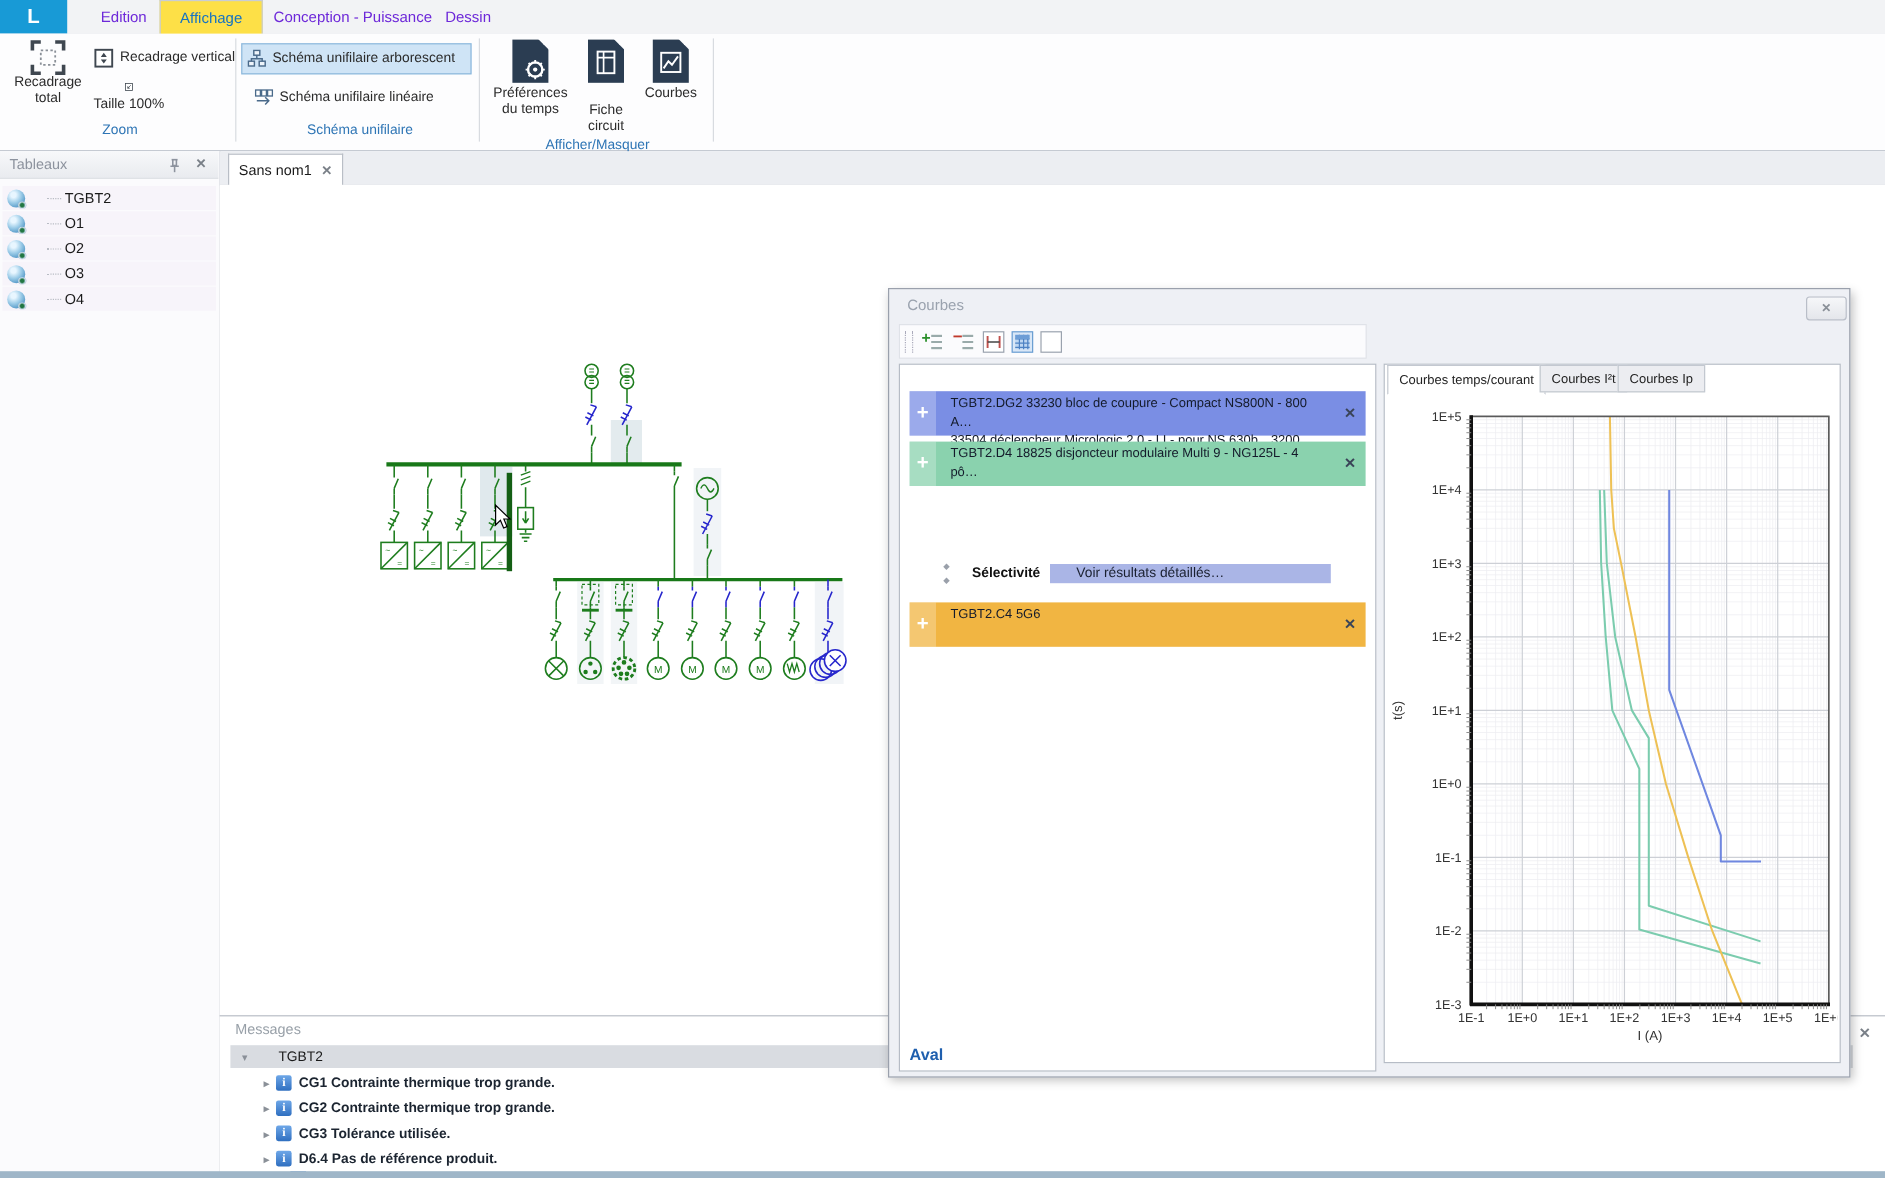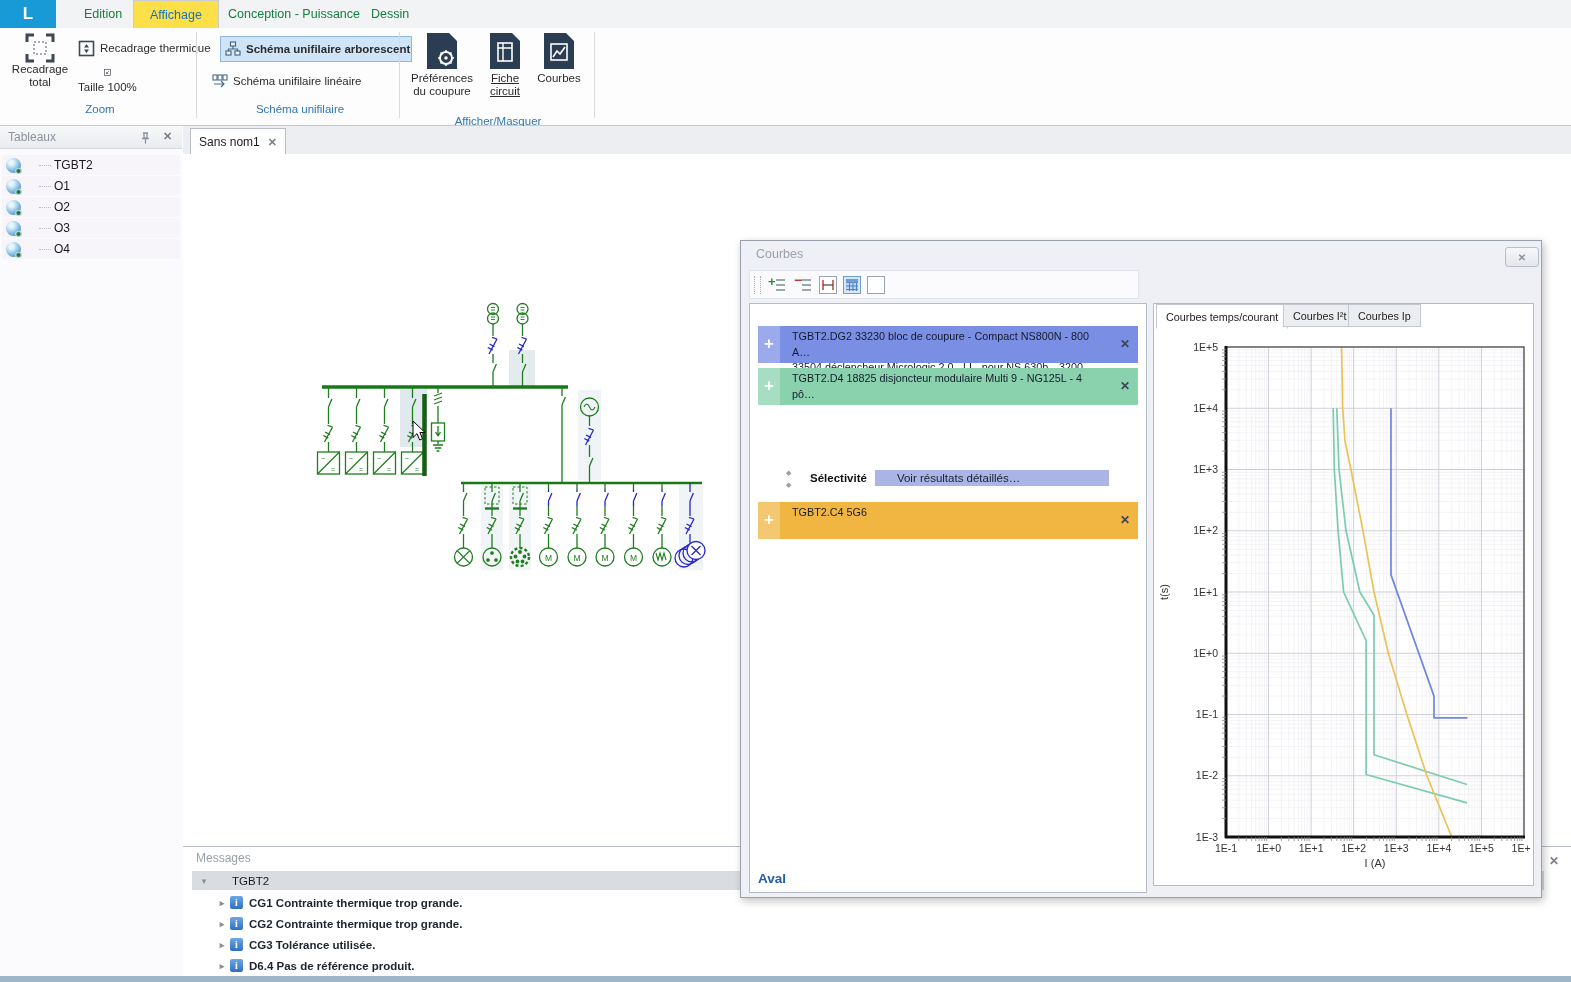--- a/index.html
+++ b/index.html
@@ -3,21 +3,21 @@
 <meta charset="utf-8">
 <style>
   html,body{margin:0;padding:0;background:#cfd4da;}
   #app{position:relative;width:1571px;height:982px;background:#fff;overflow:hidden;
        font-family:"Liberation Sans",sans-serif;font-size:12px;color:#1a1a1a;-webkit-font-smoothing:antialiased;}
   .abs{position:absolute;}
   
   .tabrow{left:0;top:0;width:1571px;height:28px;background:#f2f3f5;border-bottom:1px solid #dcdfe4;}
   .logo{left:0;top:0;width:56px;height:28px;background:#189ad6;color:#fff;font-weight:bold;font-size:17px;
         display:flex;align-items:center;justify-content:center;}
-  .rtab{top:0;height:28px;display:flex;align-items:center;padding:0 16px;color:#15803d;font-size:12.5px;}
+  .rtab{top:0;height:28px;display:flex;align-items:center;padding:0 16px;color:#6d28d9;font-size:12.5px;}
   .rtab.active{background:#fde047;color:#1673c2;border:1px solid #c9cdd3;border-bottom:none;}
   .ribbon{left:0;top:28px;width:1571px;height:97px;background:#fdfdfe;border-bottom:1px solid #c5cad2;}
   .gsep{top:32px;width:1px;height:86px;background:#d8dbe0;}
   .glabel{top:103px;text-align:center;color:#2e75b5;font-size:11.5px;}
   .bigbtn{display:flex;flex-direction:column;align-items:center;justify-content:flex-start;text-align:center;
           font-size:11.5px;color:#2b2b2b;line-height:1.15;}
   .smallbtn{display:flex;align-items:center;gap:5px;font-size:11.5px;color:#2b2b2b;height:24px;}
   .selbtn{background:#cfe4f6;border:1px solid #8db8dc;}
   .plainbtn{border:1px solid transparent;}
   .docicon{position:relative;width:30px;height:36px;background:#2b3d52;}
@@ -101,33 +101,33 @@
       <path d="M2,9 V2 H9 M21,2 H28 V9 M28,21 V28 H21 M9,28 H2 V21" fill="none" stroke="#3f4750" stroke-width="3"></path>
       <rect x="9" y="9" width="12" height="12" fill="none" stroke="#8a9098" stroke-width="1.5" stroke-dasharray="2,2"></rect>
     </svg>
     <span style="width:62px;">Recadrage total</span>
   </div>
   <div class="abs smallbtn" style="left:78px;top:36px;">
     <svg width="17" height="17" viewBox="0 0 17 17">
       <rect x="1.5" y="1.5" width="14" height="14" fill="#fff" stroke="#3f4750" stroke-width="1.6"></rect>
       <path d="M8.5,4 L11,7.5 H6 Z M8.5,13 L6,9.5 H11 Z" fill="#3f4750"></path>
     </svg>
-    <span>Recadrage thermique</span>
+    <span>Recadrage vertical</span>
   </div>
   <div class="abs smallbtn" style="left:78px;top:69px;flex-direction:column;">
     <svg width="17" height="17" viewBox="0 0 17 17">
       <rect x="1.5" y="1.5" width="14" height="14" fill="#fff" stroke="#3f4750" stroke-width="1.6"></rect>
       <path d="M12,5 L6,11 M6,11 v-4 M6,11 h4" fill="none" stroke="#3f4750" stroke-width="1.6"></path>
     </svg>
     <span>Taille 100%</span>
   </div>
   <div class="abs gsep" style="left:196px;"></div>
   <div class="abs glabel" style="left:20px;width:160px;">Zoom</div>
 
-  <div class="abs smallbtn selbtn" style="left:220px;top:36px;width:186px;padding-left:4px;font-weight:bold;">
+  <div class="abs smallbtn selbtn" style="left:201px;top:36px;width:186px;padding-left:4px;">
     <svg width="16" height="16" viewBox="0 0 16 16">
       <rect x="5.5" y="1" width="5" height="4" fill="#eef4fa" stroke="#4a6a8a" stroke-width="1.2"></rect>
       <rect x="1" y="10" width="5" height="4" fill="#eef4fa" stroke="#4a6a8a" stroke-width="1.2"></rect>
       <rect x="10" y="10" width="5" height="4" fill="#eef4fa" stroke="#4a6a8a" stroke-width="1.2"></rect>
       <path d="M8,5 v3 M3.5,10 v-2 h9 v2" fill="none" stroke="#4a6a8a" stroke-width="1.2"></path>
     </svg>
     <span>Schéma unifilaire arborescent</span>
   </div>
   <div class="abs smallbtn plainbtn" style="left:207px;top:68px;width:186px;padding-left:4px;">
     <svg width="16" height="16" viewBox="0 0 16 16">
@@ -142,30 +142,30 @@
   <div class="abs glabel" style="left:216px;width:168px;">Schéma unifilaire</div>
 
   <div class="abs bigbtn" style="left:408px;top:33px;width:68px;">
     <div class="docicon">
       <svg width="30" height="36" viewBox="0 0 30 36" style="position:absolute;left:0;top:0;">
         <circle cx="19" cy="25" r="6" fill="none" stroke="#fff" stroke-width="2"></circle>
         <circle cx="19" cy="25" r="1.8" fill="#fff"></circle>
         <path d="M19,17 v3 M19,30 v3 M11,25 h3 M24,25 h3 M13.5,19.5 l2,2 M22.5,28.5 l2,2 M24.5,19.5 l-2,2 M15.5,28.5 l-2,2" stroke="#fff" stroke-width="1.6"></path>
       </svg>
     </div>
-    <span style="width:66px;margin-top:3px;">Préférences du coupure</span>
+    <span style="width:66px;margin-top:3px;">Préférences du temps</span>
   </div>
   <div class="abs bigbtn" style="left:480px;top:33px;width:50px;">
     <div class="docicon">
       <svg width="30" height="36" viewBox="0 0 30 36" style="position:absolute;left:0;top:0;">
         <rect x="8" y="10" width="14" height="18" fill="none" stroke="#fff" stroke-width="1.6"></rect>
         <path d="M8,15 h14 M13,10 v18" stroke="#fff" stroke-width="1.4"></path>
       </svg>
     </div>
-    <span style="width:48px;margin-top:3px;text-decoration:underline;">Fiche circuit</span>
+    <span style="width:48px;margin-top:17px;">Fiche circuit</span>
   </div>
   <div class="abs bigbtn" style="left:535px;top:33px;width:48px;">
     <div class="docicon">
       <svg width="30" height="36" viewBox="0 0 30 36" style="position:absolute;left:0;top:0;">
         <rect x="7" y="11" width="16" height="16" fill="none" stroke="#fff" stroke-width="1.6"></rect>
         <path d="M9,24 l4,-6 3,3 5,-7" fill="none" stroke="#fff" stroke-width="1.6"></path>
       </svg>
     </div>
     <span style="width:48px;margin-top:3px;">Courbes</span>
   </div>

